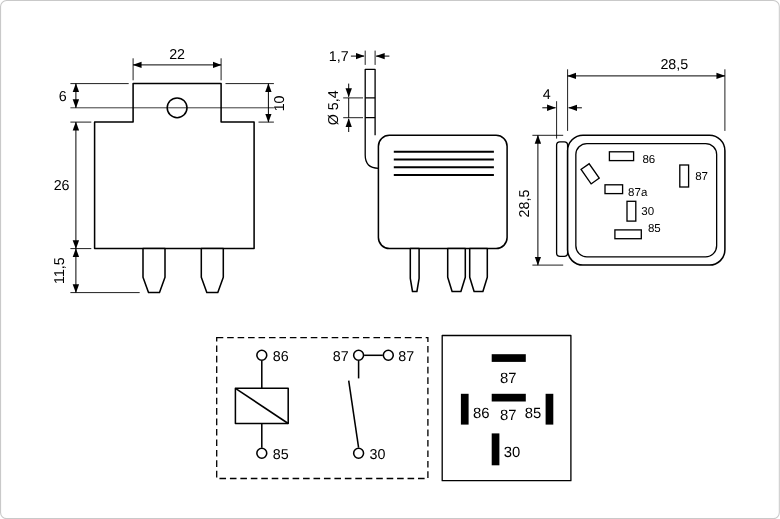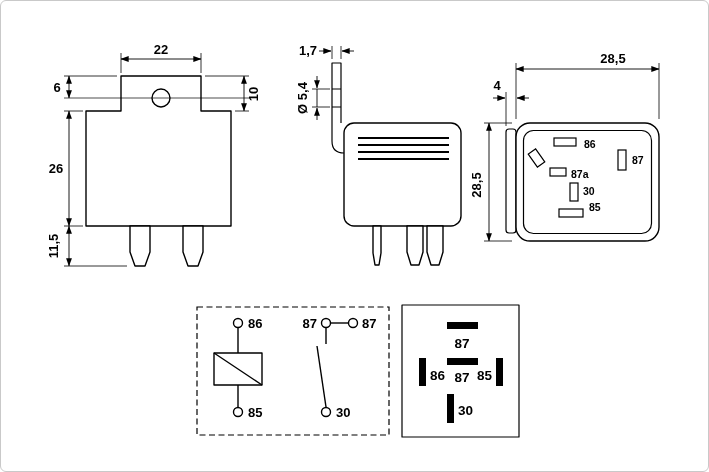--- a/index.html
+++ b/index.html
@@ -10,21 +10,20 @@
   }
   .figure {
     position: relative;
     width: 709px;
     height: 472px;
     box-sizing: border-box;
     background: #ffffff;
     border: 1px solid #c9c9c9;
     border-radius: 6px;
     overflow: hidden;
-    font-weight: bold;
   }
   svg { display: block; }
   svg text {
     fill: #000000;
     font-family: "Liberation Sans", sans-serif;
     font-size: 13px;
   }
   .outline  { fill: #ffffff; stroke: #000000; stroke-width: 1.4; stroke-linejoin: round; }
   .outline2 { fill: none;    stroke: #000000; stroke-width: 1.2; stroke-linejoin: round; }
   .thick    { stroke: #000000; stroke-width: 1.8; }

